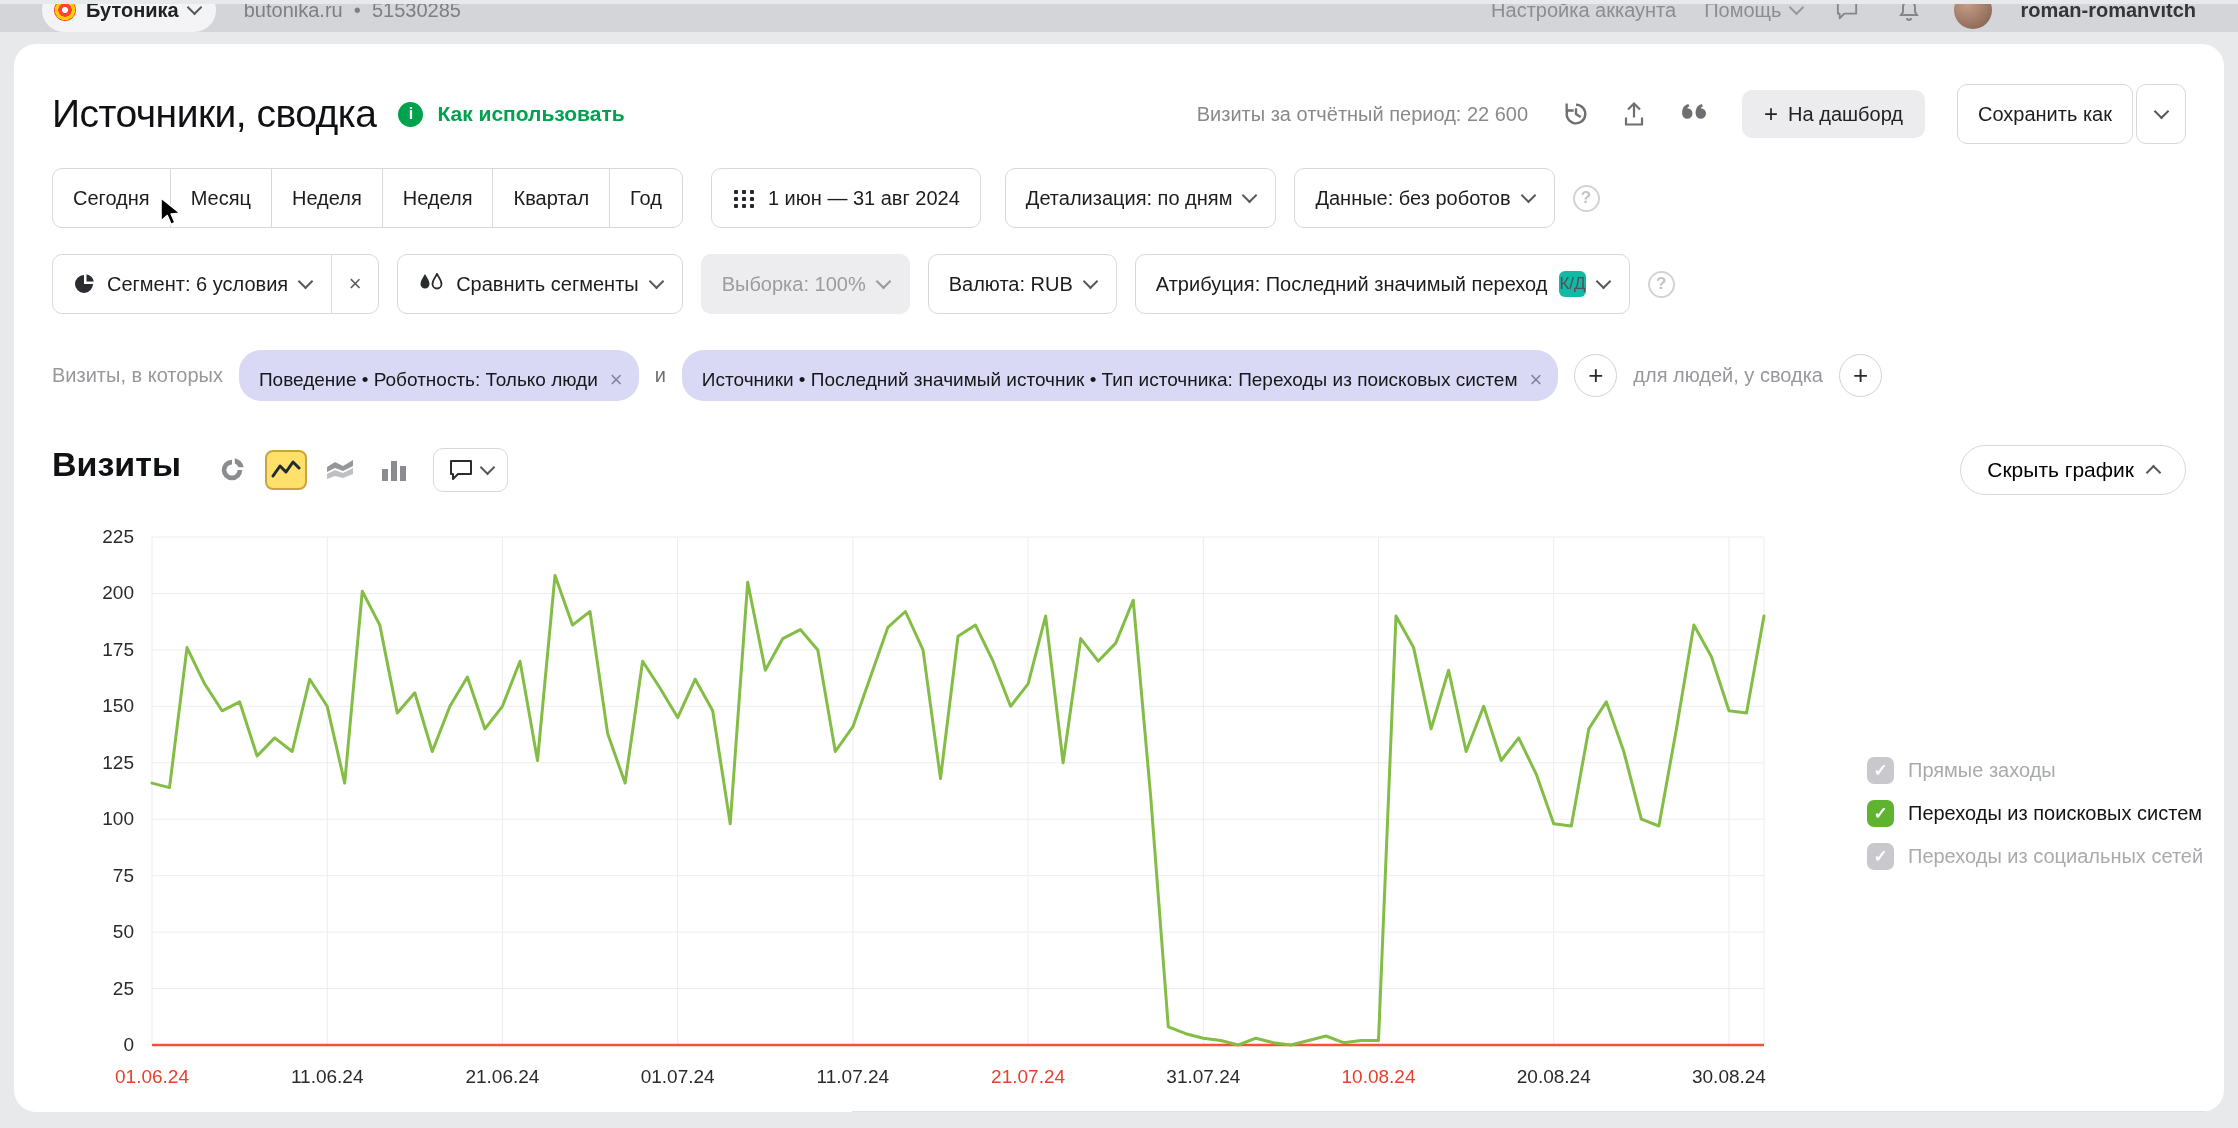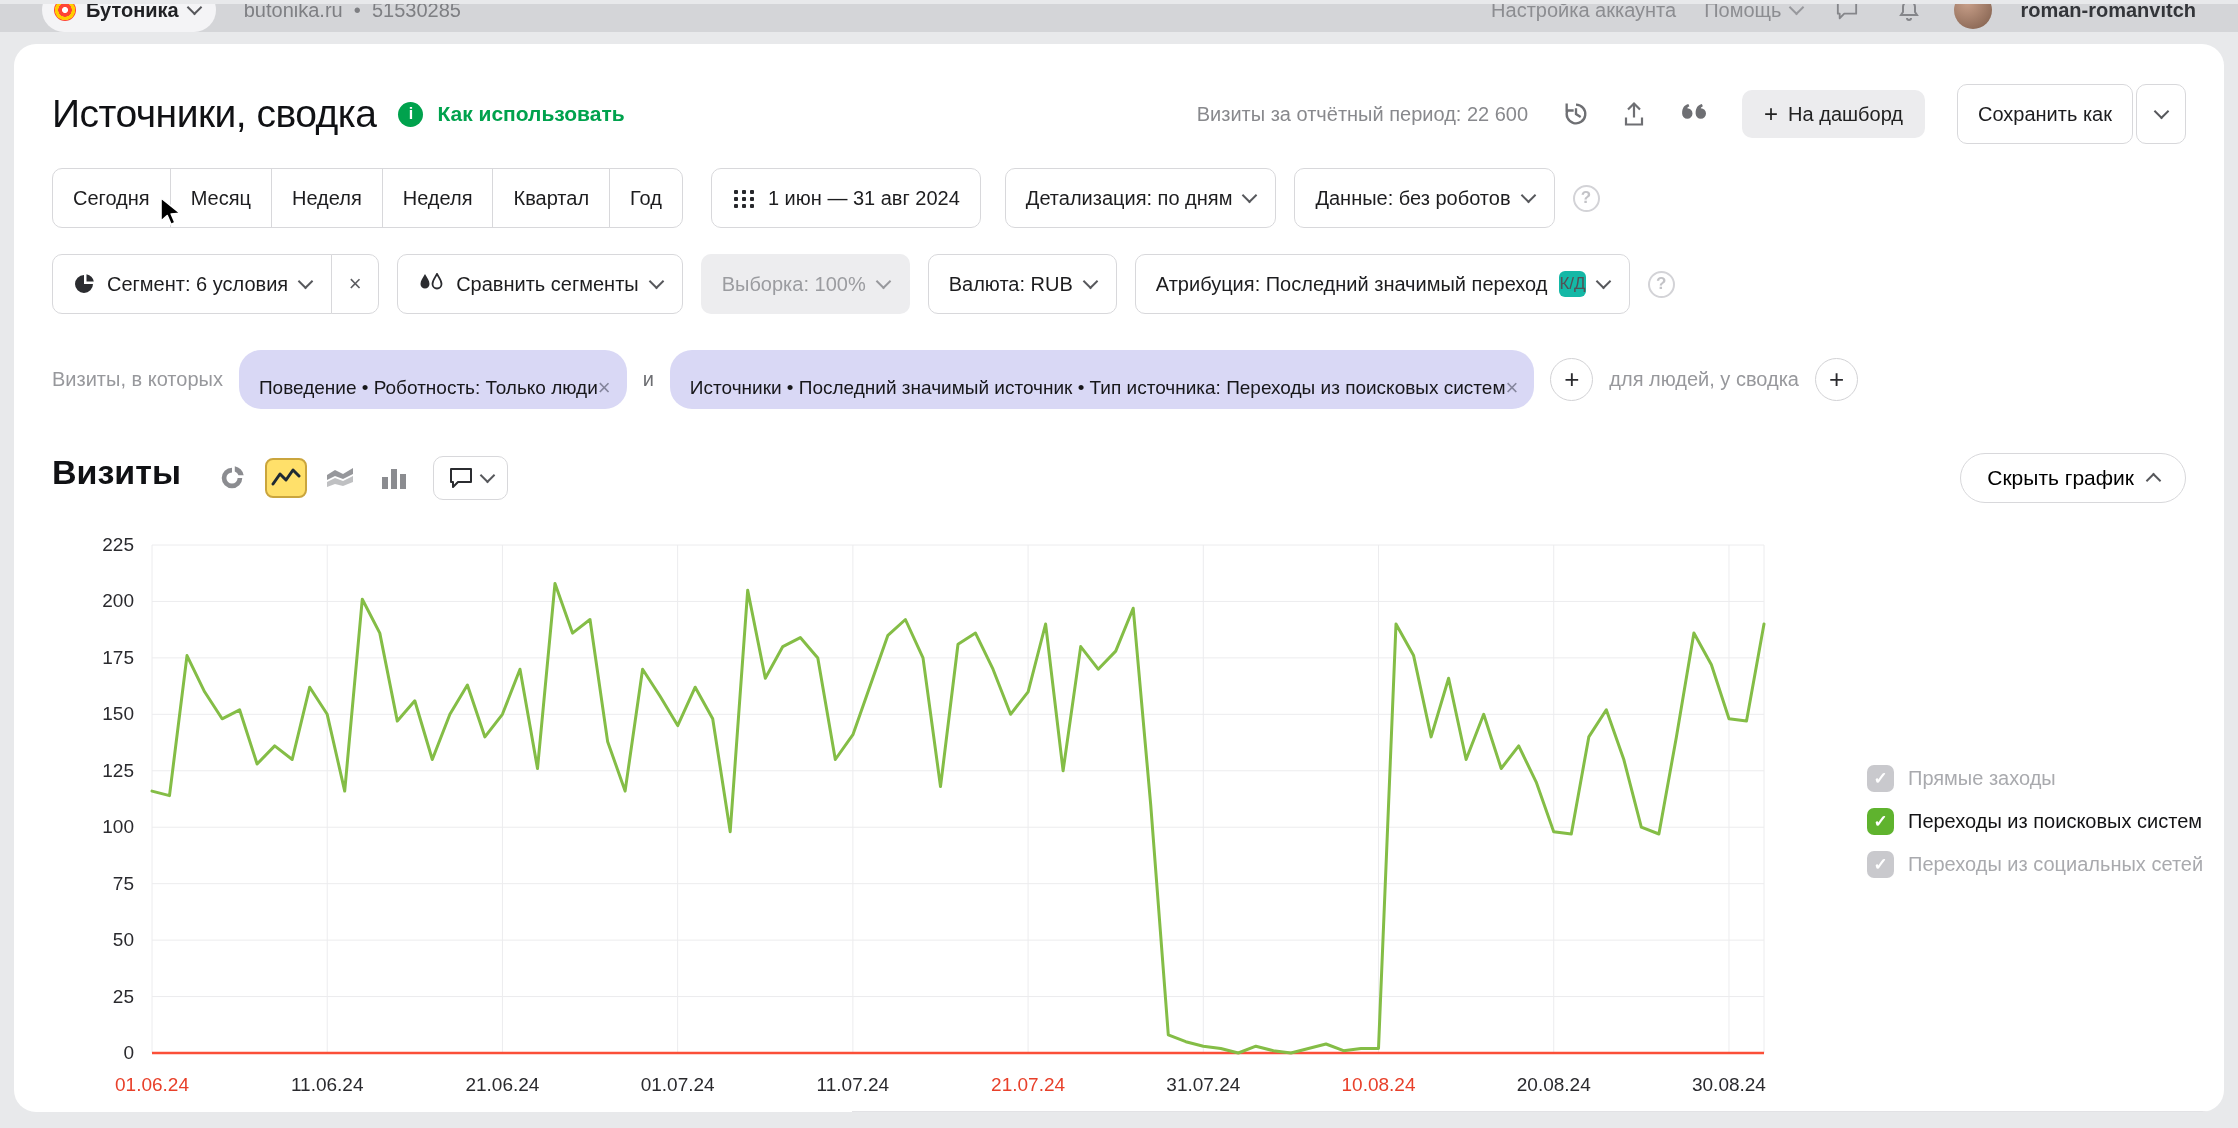--- a/index.html
+++ b/index.html
@@ -49,22 +49,22 @@
   .group .btn-outline:first-child{border-radius:10px 0 0 10px;margin-left:0}
   .group .btn-outline:last-child{border-radius:0 10px 10px 0}
   .qcircle{width:27px;height:27px;border-radius:50%;border:2.5px solid #d3d3d7;color:#c3c3c7;font-size:17px;font-weight:700;
            display:flex;align-items:center;justify-content:center;box-sizing:border-box}
   .badge{background:#14b8a6;border-radius:6px;padding:3px 0;font-size:17px;color:#515256}
   .sampling{background:#ededef;border-color:transparent;color:#9b9ca0}
   .xbtn{width:48px;justify-content:center;padding:0;font-size:22px;color:#5c5d61}
 
   .chiprow{display:flex;align-items:center;margin-top:36px;gap:16px}
   .muted{color:#97989c;font-size:20px;white-space:nowrap}
-  .chip{display:flex;align-items:center;gap:0;background:#d9d8f5;border-radius:22px;height:43px;
-        padding:16px 16px 0 20px;font-size:19px;color:#17171a;white-space:nowrap}
+  .chip{display:flex;align-items:center;gap:12px;background:#d9d8f5;border-radius:22px;height:43px;
+        padding:8px 16px 0 20px;font-size:19px;color:#17171a;white-space:nowrap}
   .chip .x{color:#84859c;font-size:22px;line-height:1}
   .pluscircle{width:43px;height:43px;border-radius:50%;border:1px solid #d2d2d5;background:#fff;font-size:26px;
         color:#2a2a2e;display:flex;align-items:center;justify-content:center;box-sizing:border-box;flex:none}
 
   .visits-row{display:flex;align-items:center;margin-top:44px;gap:12px}
   h2{font-size:34px;margin:0 18px 11px 0;font-weight:700;color:#101114}
   .ct{width:42px;height:40px;display:flex;align-items:center;justify-content:center;color:#8b8c90;border-radius:8px;box-sizing:border-box}
   .ct.active{background:#ffe06a;border:2px solid #caa53d;color:#1f2a33}
   .comment-btn{height:44px;padding:0 14px;gap:8px;margin-left:6px}
   .hide-btn{border:1px solid #d8d8db;border-radius:26px;height:50px;padding:8px 26px;font-size:21px;

